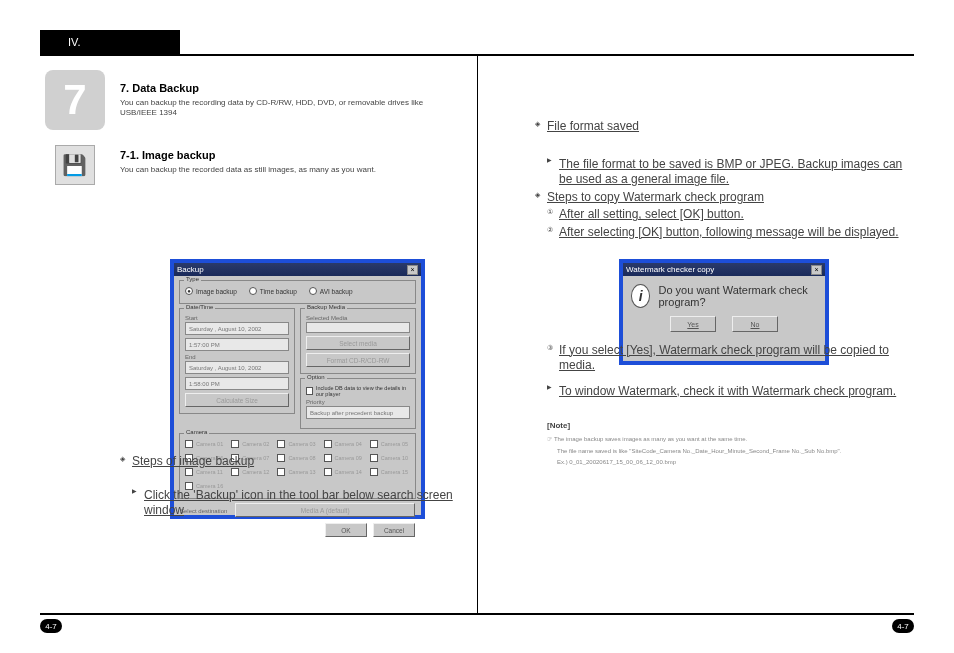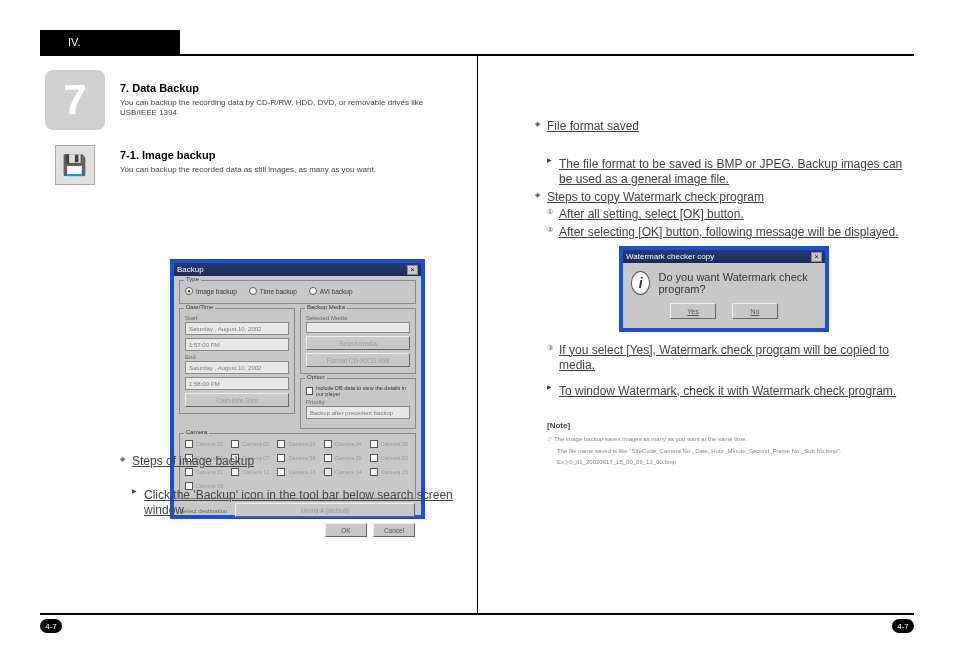--- a/index.html
+++ b/index.html
@@ -40,21 +40,21 @@
   .rad .box { border-radius: 50%; }
   .field { width: 100%; height: 13px; background: #e8e8e8; border: 1px solid #888; font-size: 6px; padding: 0 3px; display: flex; align-items: center; margin-bottom: 3px; color: #777; }
   .btn { height: 14px; background: #c8c8c8; border: 1px solid #666; border-top-color: #eee; border-left-color: #eee; font-size: 6.5px; display: flex; align-items: center; justify-content: center; padding: 0 6px; color: #555; }
   .btn.d { color: #999; }
   .lbl { font-size: 6px; color: #666; margin: 2px 0 1px; }
   .camgrid { display: grid; grid-template-columns: repeat(5,1fr); gap: 2px 6px; }
   .dlgbtns { display: flex; gap: 6px; justify-content: flex-end; padding: 4px 6px; }
   .dlgbtns .btn { width: 42px; }
 
   
-  .dlg-wm { top: 192px; right: 85px; width: 210px; height: 86px; }
+  .dlg-wm { top: 205px; right: 85px; width: 210px; height: 106px; }
   .wm-body { padding: 8px; display: flex; gap: 8px; align-items: flex-start; }
   .info-ico { width: 24px; height: 24px; border-radius: 50%; background: #fff; border: 1px solid #555; display: flex; align-items: center; justify-content: center; font-size: 14px; font-weight: bold; font-style: italic; }
   .wm-btns { display: flex; gap: 16px; justify-content: center; padding-bottom: 8px; }
   .wm-btns .btn { width: 46px; height: 16px; font-size: 7px; }
 </style>
 </head>
 <body>
 
 <div class="page">
   <div class="header-strip">

